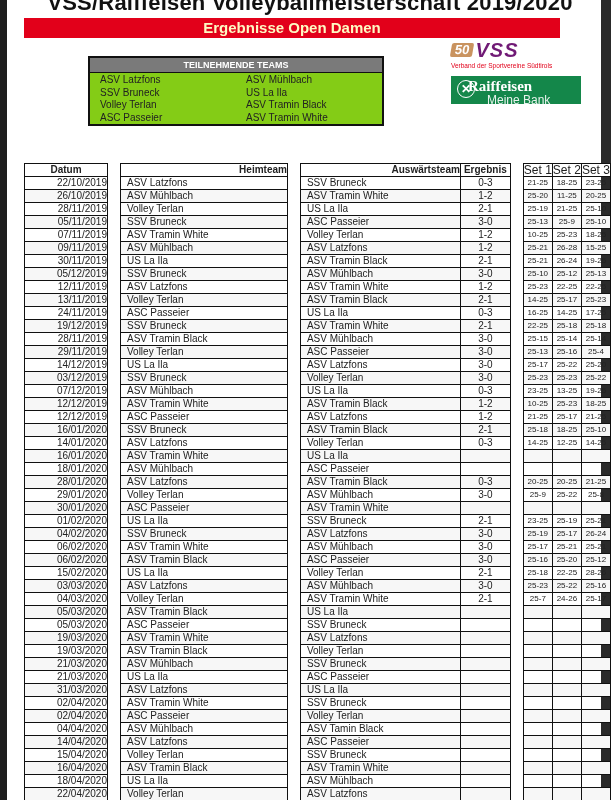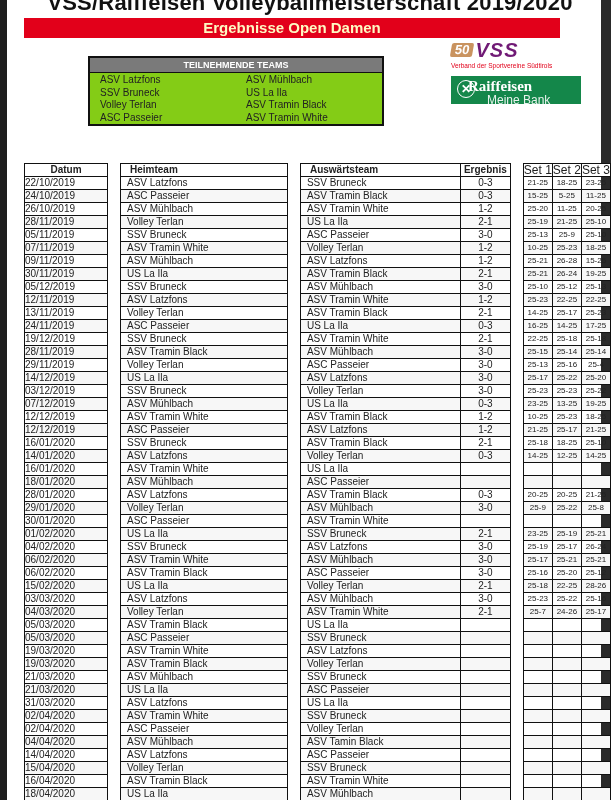--- a/index.html
+++ b/index.html
@@ -49,24 +49,24 @@
   .rb-name { position:absolute; left:17px; top:2px; font-family:"Liberation Serif", serif; font-weight:bold; font-size:15px; }
   .rb-sub { position:absolute; left:36px; top:17px; font-size:12px; color:#e8f3ec; }
 
   .results {
     position:absolute; left:24px; top:163px; border-collapse:collapse; table-layout:fixed;
     font-size:10px; color:#222;
   }
   .results td, .results th {
     border:1px solid #111; height:12px; padding:0; line-height:12px; white-space:nowrap; overflow:hidden;
   }
-  .results th { font-weight:bold; font-size:10px; text-align:left; padding-left:9px; background:#fff; }
+  .results th { font-weight:bold; font-size:10px; text-align:right; padding-left:9px; background:#fff; }
   .results th.c { text-align:center; padding-left:0; }
   .results th.set { font-weight:normal; font-size:12px; text-align:center; padding:0; }
-  .results td.date { text-align:left; }
+  .results td.date { text-align:right; }
   .results td.team { padding-left:6px; }
   .results td.res { text-align:center; }
   .results td.set { text-align:center; font-size:8px; }
   .results tr:nth-child(even) td { background:#f7f7f7; }
   .gap { border-left:none !important; border-right:none !important; border-top:none !important; border-bottom:none !important; width:3px; background:#fff !important; }
 </style>
 </head>
 <body>
 
 <div class="left-bar"></div>
@@ -137,32 +137,20 @@
         <td class="team">ASV Latzfons</td>
         <td class="gap"></td>
         <td class="team">SSV Bruneck</td>
         <td class="res">0-3</td>
         <td class="gap"></td>
         <td class="set">21-25</td>
         <td class="set">18-25</td>
         <td class="set">23-25</td>
       </tr>
       <tr>
-        <td class="date">24/10/2019</td>
-        <td class="gap"></td>
-        <td class="team">ASC Passeier</td>
-        <td class="gap"></td>
-        <td class="team">ASV Tramin Black</td>
-        <td class="res">0-3</td>
-        <td class="gap"></td>
-        <td class="set">15-25</td>
-        <td class="set">5-25</td>
-        <td class="set">11-25</td>
-      </tr>
-      <tr>
         <td class="date">26/10/2019</td>
         <td class="gap"></td>
         <td class="team">ASV Mühlbach</td>
         <td class="gap"></td>
         <td class="team">ASV Tramin White</td>
         <td class="res">1-2</td>
         <td class="gap"></td>
         <td class="set">25-20</td>
         <td class="set">11-25</td>
         <td class="set">20-25</td>

